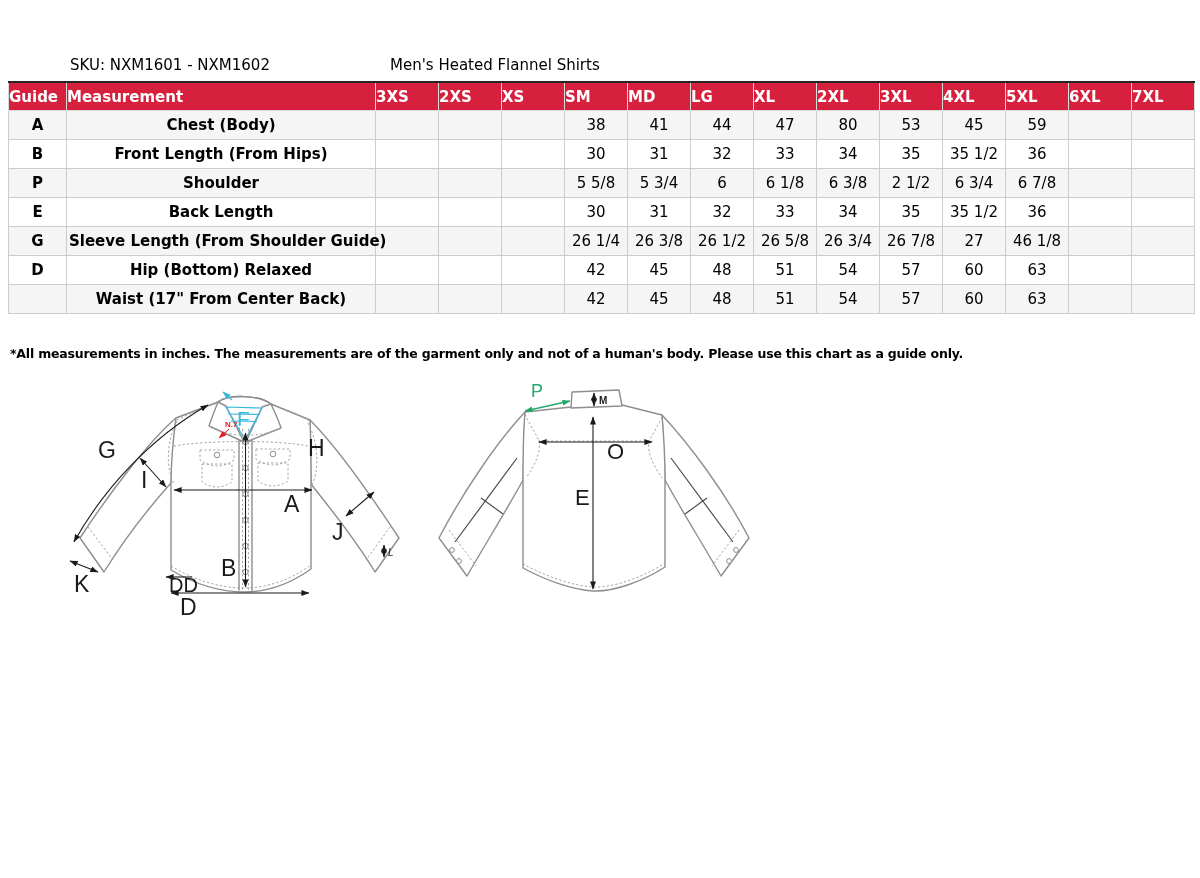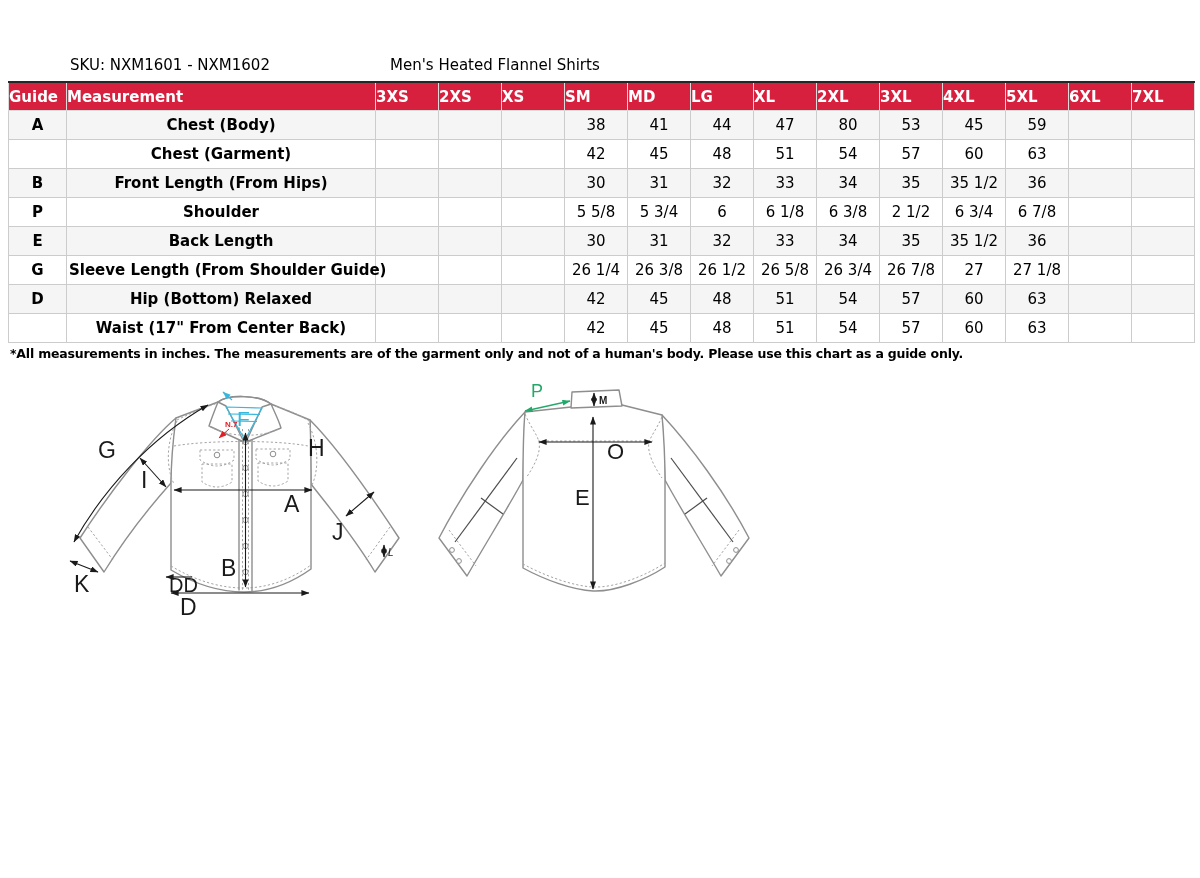--- a/index.html
+++ b/index.html
@@ -93,37 +93,20 @@
         <td>44</td>
         <td>47</td>
         <td>80</td>
         <td>53</td>
         <td>45</td>
         <td>59</td>
         <td></td>
         <td></td>
       </tr>
       <tr>
-        <td class="guide"></td>
-        <td class="measure">Chest (Garment)</td>
-        <td></td>
-        <td></td>
-        <td></td>
-        <td>42</td>
-        <td>45</td>
-        <td>48</td>
-        <td>51</td>
-        <td>54</td>
-        <td>57</td>
-        <td>60</td>
-        <td>63</td>
-        <td></td>
-        <td></td>
-      </tr>
-      <tr>
         <td class="guide">B</td>
         <td class="measure">Front Length (From Hips)</td>
         <td></td>
         <td></td>
         <td></td>
         <td>30</td>
         <td>31</td>
         <td>32</td>
         <td>33</td>
         <td>34</td>
@@ -173,21 +156,21 @@
         <td></td>
         <td></td>
         <td></td>
         <td>26 1/4</td>
         <td>26 3/8</td>
         <td>26 1/2</td>
         <td>26 5/8</td>
         <td>26 3/4</td>
         <td>26 7/8</td>
         <td>27</td>
-        <td>27 1/8</td>
+        <td>46 1/8</td>
         <td></td>
         <td></td>
       </tr>
       <tr>
         <td class="guide">D</td>
         <td class="measure">Hip (Bottom) Relaxed</td>
         <td></td>
         <td></td>
         <td></td>
         <td>42</td>

